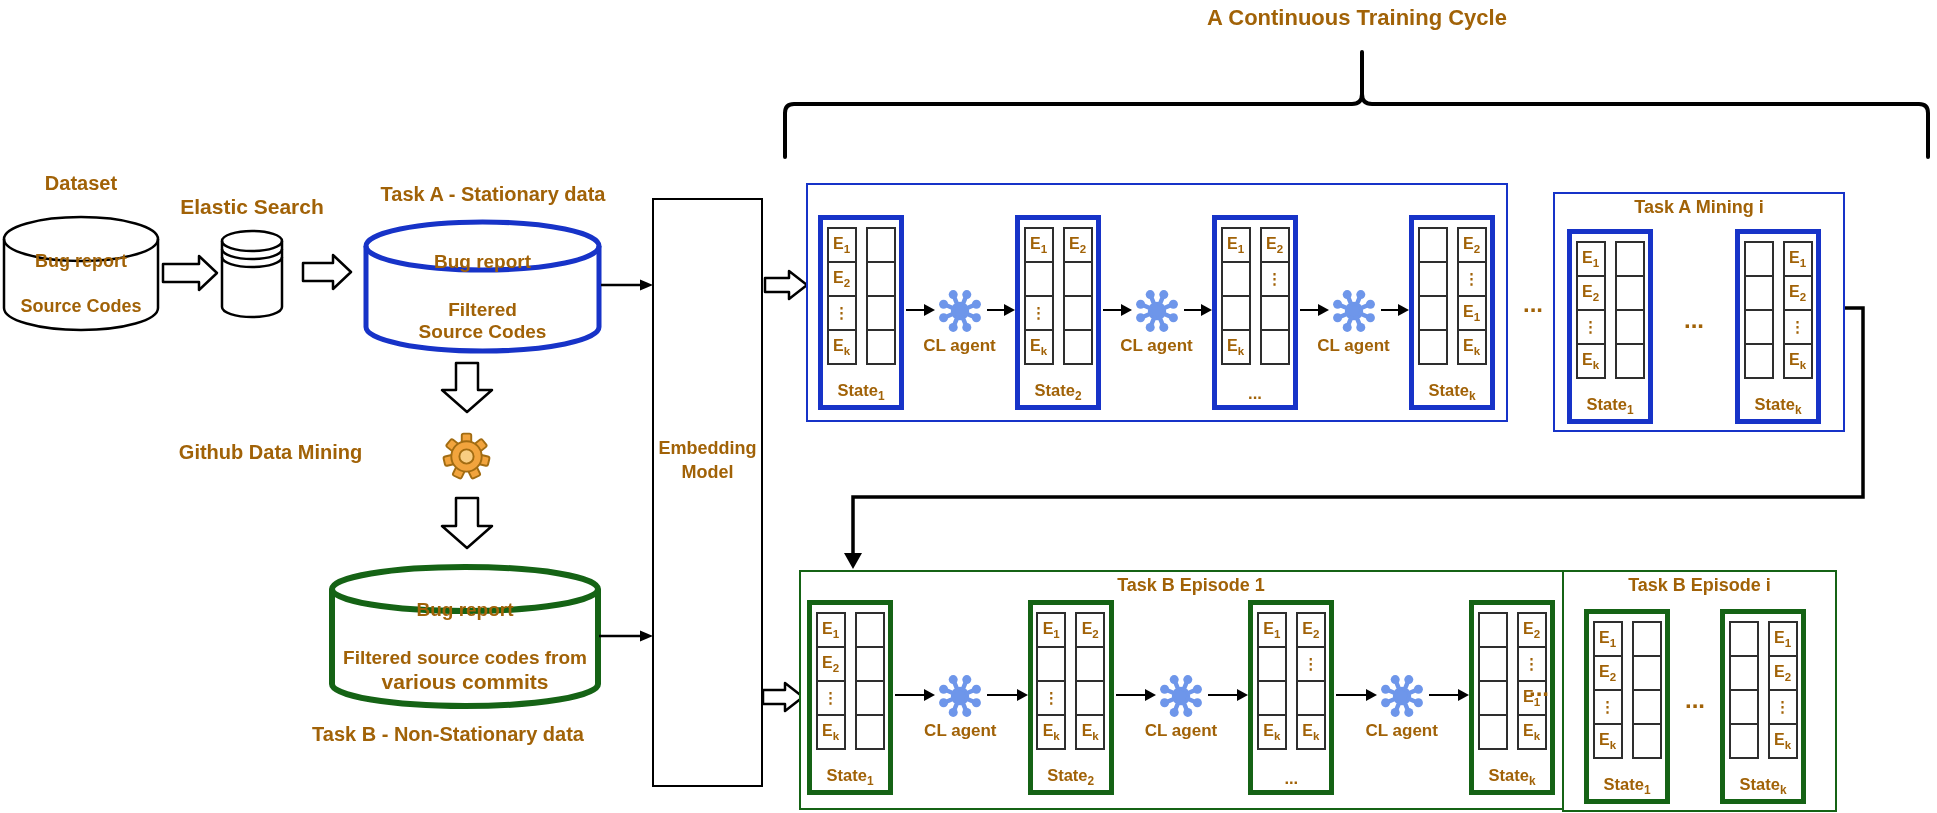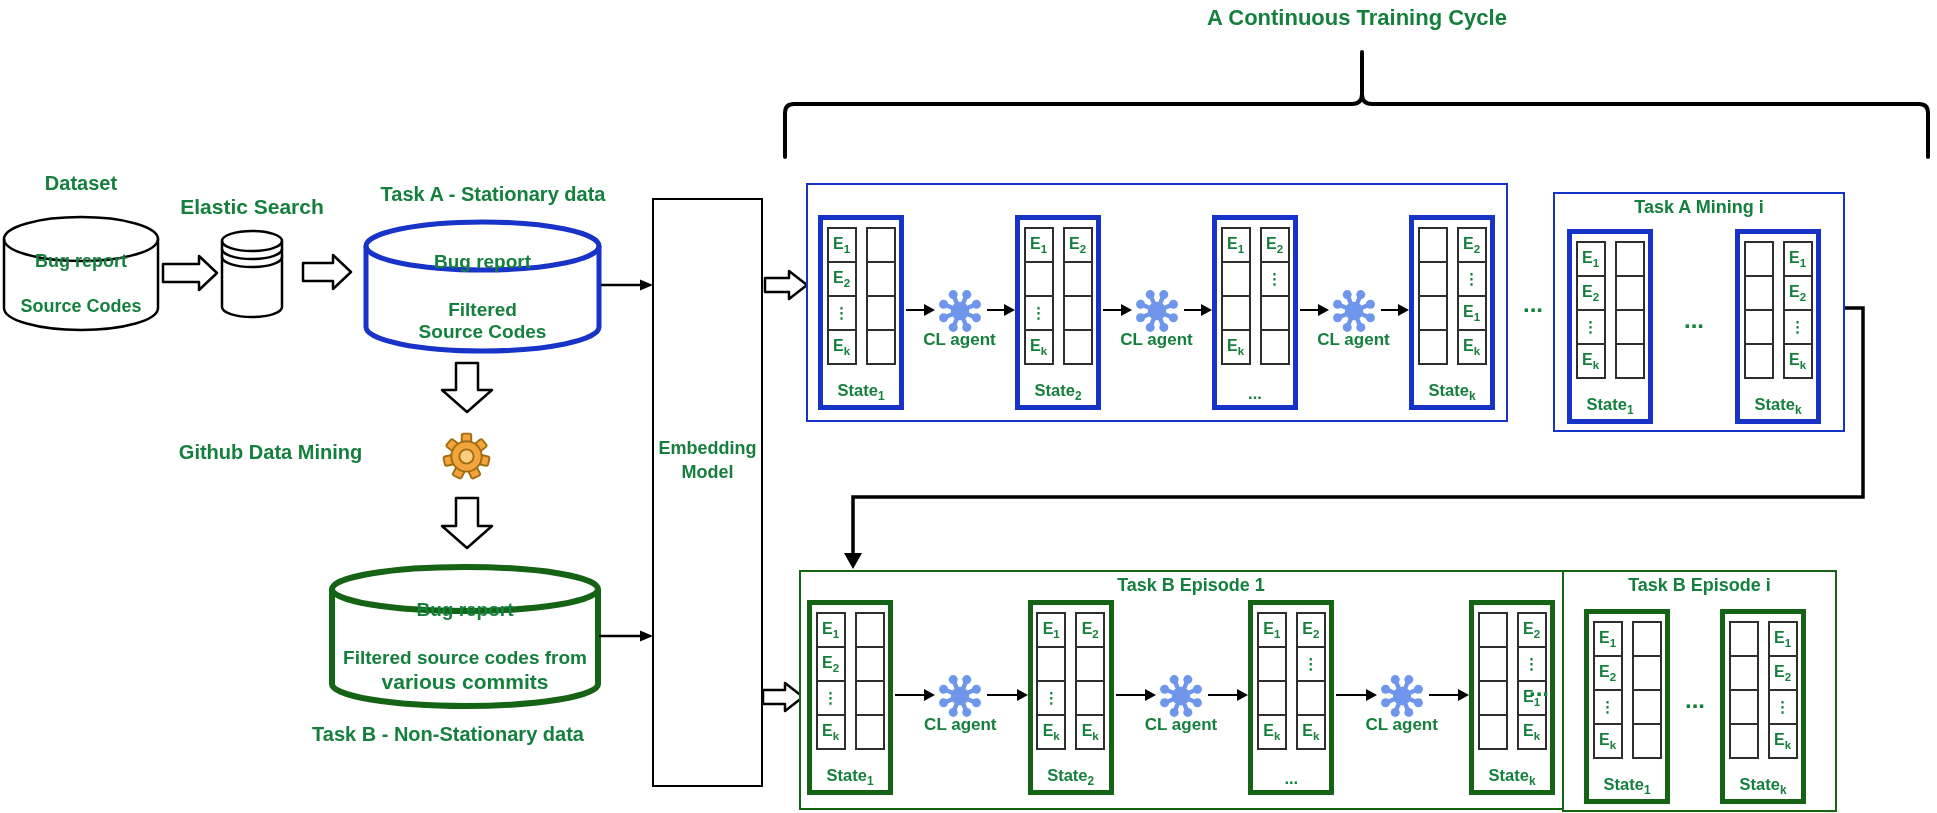--- a/index.html
+++ b/index.html
@@ -1,17 +1,17 @@
 <!DOCTYPE html>
 <html style="--blue: #1733c8; --green: #156315; --agent: #6e96ea;"><head>
 <meta charset="utf-8">
 <style>
   html,body{margin:0;padding:0;background:#fff;}
   .canvas{position:relative;width:1937px;height:813px;background:#fff;overflow:hidden;
-          font-family:"Liberation Sans",sans-serif;color:#15803d;}
+          font-family:"Liberation Sans",sans-serif;color:#a16207;}
   svg.bg{position:absolute;left:0;top:0;z-index:0;}
   .t{position:absolute;font-weight:bold;text-align:center;line-height:1.15;z-index:2;}
   .title{left:1137px;top:5px;width:440px;font-size:22px;}
   .lbl-dataset{left:18px;top:172px;width:126px;font-size:20px;}
   .lbl-es{left:172px;top:195px;width:160px;font-size:21px;}
   .lbl-taska{left:355px;top:183px;width:276px;font-size:20px;}
   .lbl-github{left:148px;top:441px;width:245px;font-size:20px;}
   .lbl-taskb{left:312px;top:723px;width:272px;font-size:20px;}
   .ds-l1{left:4px;top:251px;width:154px;font-size:18px;}
   .ds-l2{left:4px;top:296px;width:154px;font-size:18px;}
@@ -55,21 +55,21 @@
   .state-label{position:absolute;bottom:2px;left:0;right:0;text-align:center;font-weight:bold;font-size:16.5px;}
   
   .agent-conn{flex:1 1 auto;position:relative;height:195px;min-width:96px;}
   .arr{position:absolute;top:94px;height:0;border-top:2.5px solid #000;}
   .arr.l{left:2px;right:calc(50% + 27px);}
   .arr.r{left:calc(50% + 27px);right:2px;}
   .arr::after{content:'';position:absolute;right:-2px;top:-7.5px;width:0;height:0;
               border-left:11px solid #000;border-top:6px solid transparent;border-bottom:6px solid transparent;}
   .agent-ico{position:absolute;left:50%;top:73px;width:46px;height:46px;transform:translateX(-50%);}
   .agent-ico svg{width:100%;height:100%;display:block;}
-  .agent-label{position:absolute;left:50%;top:115px;transform:translateX(-50%);
+  .agent-label{position:absolute;left:50%;top:121px;transform:translateX(-50%);
                font-weight:bold;font-size:17px;white-space:nowrap;}
   .inner-dots{flex:1;height:195px;display:flex;align-items:center;justify-content:center;
               font-weight:bold;font-size:24px;padding-bottom:14px;box-sizing:border-box;}
 </style>
 </head>
 <body>
 
 <div class="canvas">
 
   <svg class="bg" width="1937" height="813" viewBox="0 0 1937 813">

